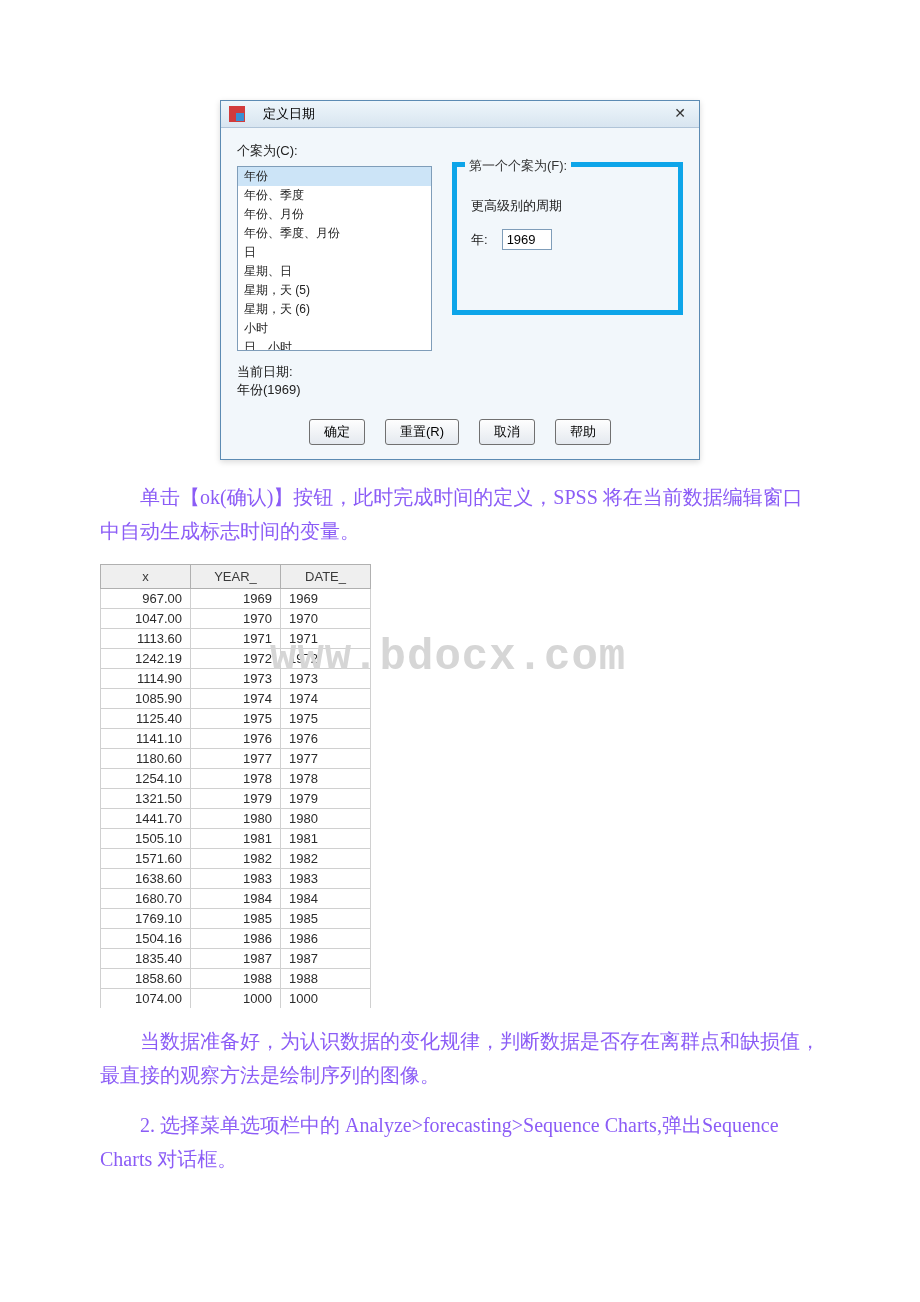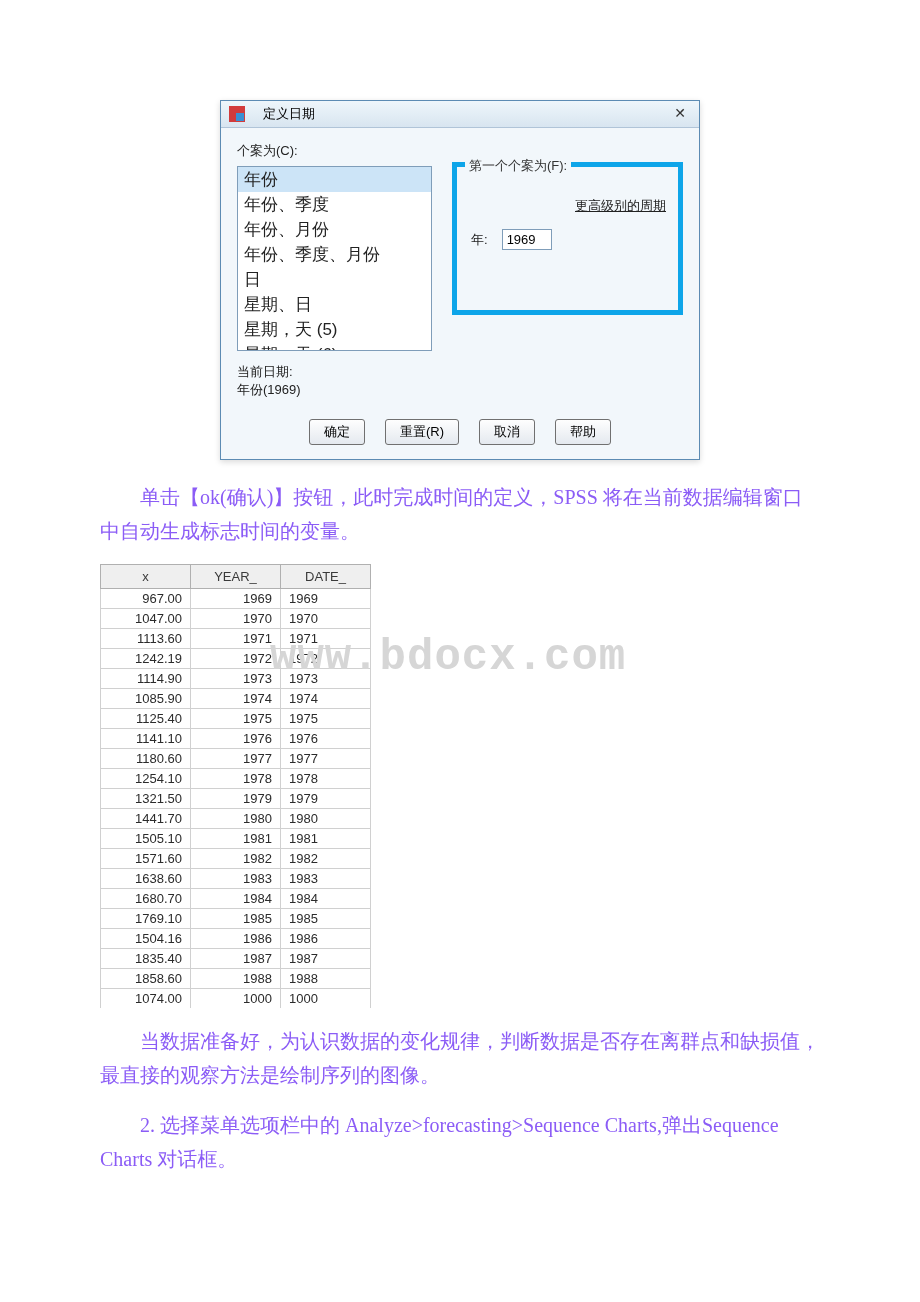--- a/index.html
+++ b/index.html
@@ -72,21 +72,21 @@
       display: flex;
       gap: 20px;
       align-items: flex-start;
     }
     .listbox {
       width: 195px;
       height: 185px;
       background: #fff;
       border: 1px solid #7f9db9;
       overflow-y: scroll;
-      font-size: 17px;
+      font-size: 12px;
     }
     .listbox::-webkit-scrollbar {
       width: 18px;
     }
     .listbox::-webkit-scrollbar-track {
       background: #e8e8e8;
       border-left: 1px solid #c8c8c8;
     }
     .listbox::-webkit-scrollbar-thumb {
       background: linear-gradient(to right, #e0e8f0, #c0d0e0);
@@ -115,23 +115,21 @@
     .fieldset-title {
       position: absolute;
       top: -10px;
       left: 8px;
       background: #f2f7fb;
       padding: 0 4px;
       font-size: 13px;
       color: #333;
     }
     .higher-label {
-      text-align: right;
       margin-bottom: 14px;
-      text-decoration: underline;
     }
     .year-row {
       display: flex;
       align-items: center;
       gap: 14px;
     }
     .year-input {
       width: 50px;
       padding: 2px 4px;
       border: 1px solid #7f9db9;

